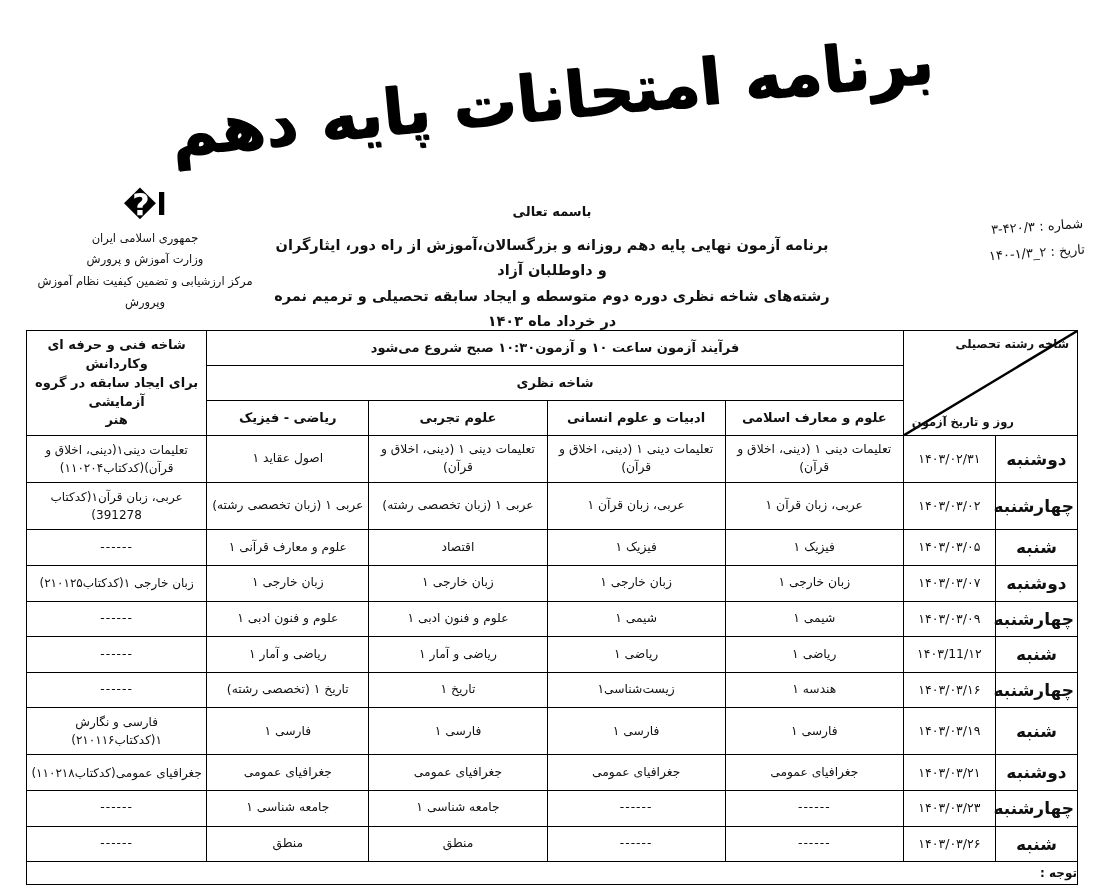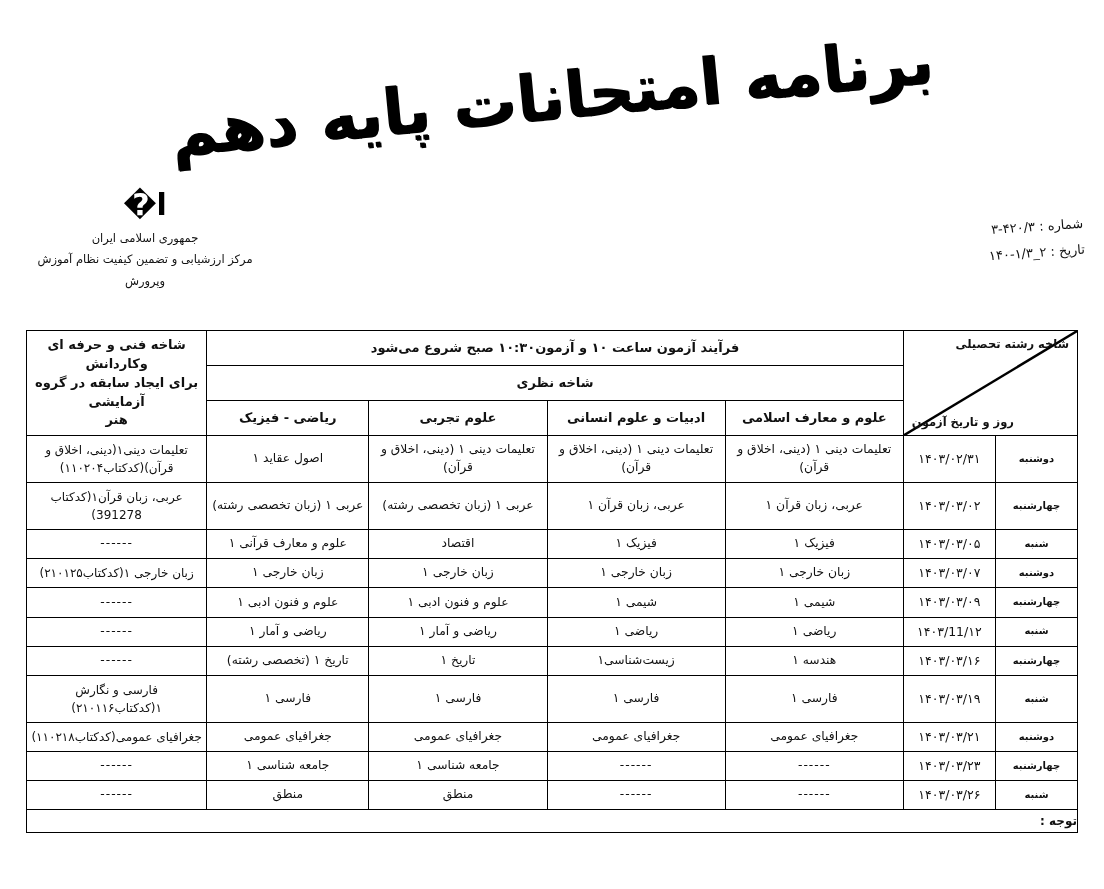--- a/index.html
+++ b/index.html
@@ -148,21 +148,21 @@
     font-weight: bold;
   }
 
   .fan-head {
     font-size: 11.5px;
     font-weight: bold;
     line-height: 1.5;
   }
   .subj-head { font-weight: bold; font-size: 13px; }
 
-  td.day { font-weight: bold; font-size: 10px; }
+  td.day { font-weight: bold; font-size: 17px; }
   td.date { font-weight: normal; font-size: 12.5px; letter-spacing: .3px; }
   td.cell { font-size: 12.3px; }
   td.cell.small { font-size: 12px; line-height: 1.5; }
   td.cell.dash { letter-spacing: 1px; }
 
   .note {
     border: 1.4px solid #000;
     border-top: none;
     font-size: 12px;
     font-weight: bold;
@@ -183,24 +183,32 @@
     <div class="ln">
       <span>شماره :</span>
       <span>۴۲۰/۳-۳</span>
     </div>
     <div class="ln">
       <span>تاریخ :</span>
       <span>۲_۱/۳-۱۴۰</span>
     </div>
   </div>
 
+  <div class="hdr-center">
+    <div class="hdr-center-inner">
+      <div class="basmaleh">باسمه تعالی</div>
+      <div class="hdr-desc">برنامه آزمون نهایی پایه دهم روزانه و بزرگسالان،آموزش از راه دور، ایثارگران و داوطلبان آزاد</div>
+      <div class="hdr-desc">رشته‌های شاخه نظری دوره دوم متوسطه و ایجاد سابقه تحصیلی و ترمیم نمره در خرداد ماه ۱۴۰۳</div>
+    </div>
+  </div>
 
   <div class="hdr-right">
     <div class="emblem">ا�</div>
     <div>جمهوری اسلامی ایران</div>
+    <div>وزارت آموزش و پرورش</div>
     <div>مرکز ارزشیابی و تضمین کیفیت نظام آموزش وپرورش</div>
   </div>
 </div>
 
 <div class="table-wrap">
   <table class="sched">
     <colgroup>
       <col class="c-day">
         <col class="c-date">
         <col class="c-math">

